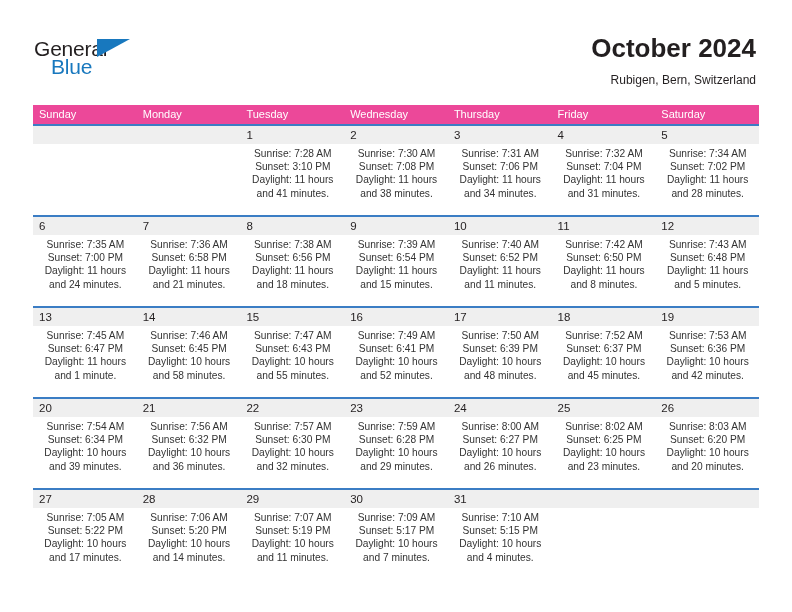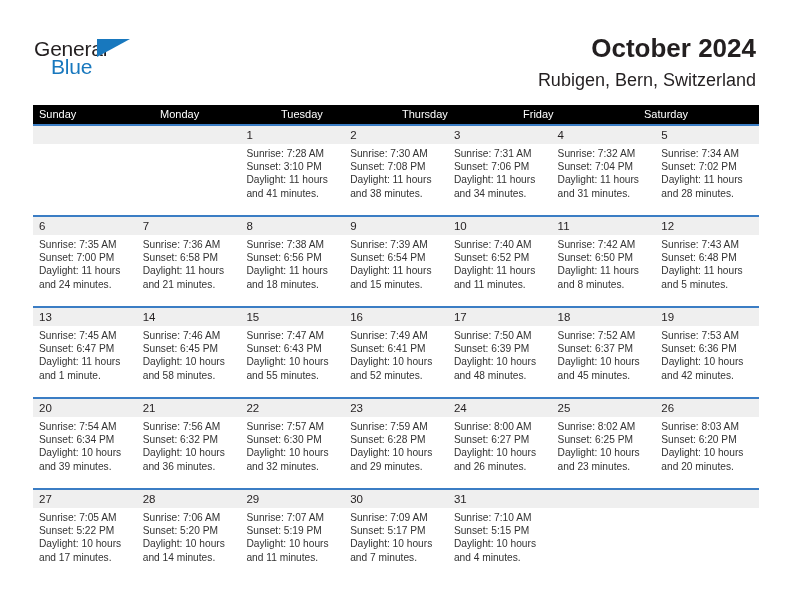--- a/index.html
+++ b/index.html
@@ -72,37 +72,37 @@
   }
   .cal-title {
     font-size: 26px;
     line-height: 32px;
     color: #231f20;
     font-weight: bold;
     margin: 0;
     white-space: nowrap;
   }
   .cal-subtitle {
-    font-size: 18px;
+    font-size: 12px;
     line-height: 20px;
     color: #231f20;
     margin: 6px 0 0 0;
     white-space: nowrap;
   }
 
   
   .calendar {
     position: absolute;
     left: 33px;
     top: 105px;
     width: 726px;
   }
   .weekday-row {
     display: flex;
-    background: #000000;
+    background: #ec4899;
     height: 19px;
   }
   .weekday-cell {
     flex: 1 1 0;
     box-sizing: border-box;
     color: #ffffff;
     font-size: 11px;
     line-height: 19px;
     padding-left: 6px;
     white-space: nowrap;
@@ -138,20 +138,21 @@
     height: 18px;
     line-height: 18px;
     font-size: 11.5px;
     color: #231f20;
   }
   .day-info {
     margin-top: 3px;
     font-size: 10.2px;
     line-height: 13.2px;
     color: #333333;
+    text-align: center;
   }
   .day-info div {
     white-space: nowrap;
   }
 </style>
 </head>
 <body>
 
 <div class="page">
 
@@ -166,20 +167,21 @@
       <h1 class="cal-title">October 2024</h1>
       <div class="cal-subtitle">Rubigen, Bern, Switzerland</div>
     </div>
   </div>
 
   <div class="calendar">
     <div class="weekday-row">
       <div class="weekday-cell">Sunday</div>
       <div class="weekday-cell">Monday</div>
       <div class="weekday-cell">Tuesday</div>
+      <div class="weekday-cell">Wednesday</div>
       <div class="weekday-cell">Thursday</div>
       <div class="weekday-cell">Friday</div>
       <div class="weekday-cell">Saturday</div>
     </div>
 
     <div id="weeks-container">
         <div class="week-row">
           <div class="daystrip"></div>
           <div class="day-cell empty">
             <div class="day-number"></div>

